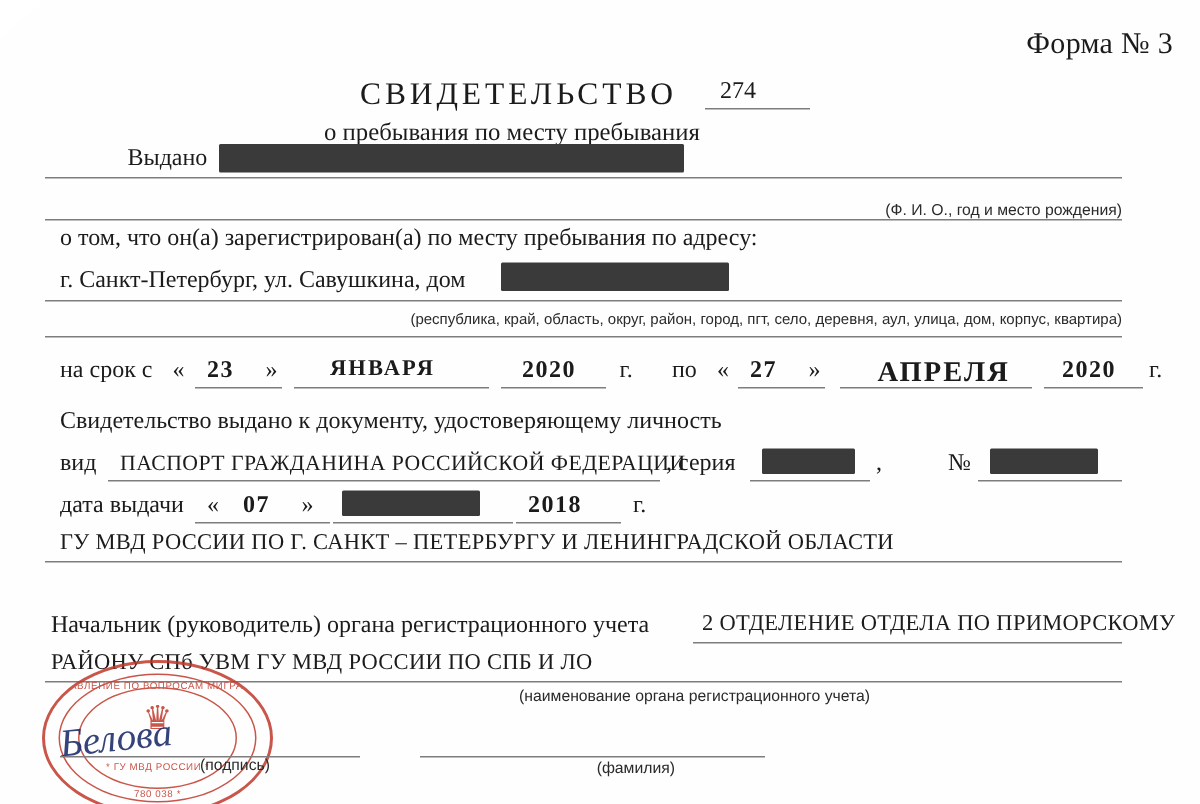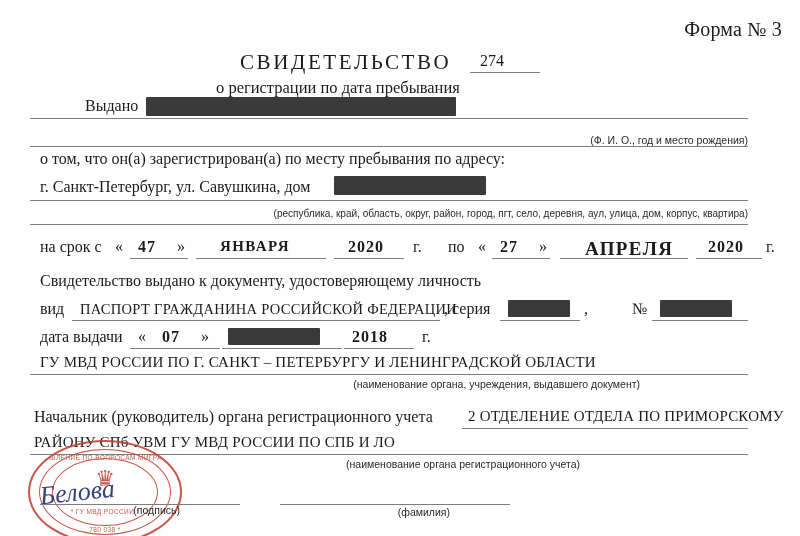--- a/index.html
+++ b/index.html
@@ -151,21 +151,21 @@
 </head>
 <body>
 
 <div class="page">
 
   <div class="form-no">Форма № 3</div>
 
   <div class="title-main">СВИДЕТЕЛЬСТВО</div>
   <div class="title-number">274</div>
   <div class="rule title-number-rule"></div>
-  <div class="title-sub">о регистрации по дата пребывания</div>
+  <div class="title-sub">о пребывания по месту пребывания</div>
 
   <div class="line-text" style="left:85px; top:97px;">Выдано</div>
   <div class="abs" style="left:146px; top:96px;">
     <span class="redact" style="width:310px; height:19px;"></span>
   </div>
   <div class="rule" style="left:30px; top:118px; width:718px;"></div>
 
   <div class="small-caption abs" style="left:30px; top:134px; width:718px;">(Ф. И. О., год и место рождения)</div>
   <div class="rule" style="left:30px; top:146px; width:718px;"></div>
 
@@ -175,21 +175,21 @@
   <div class="abs" style="left:334px; top:175px;">
     <span class="redact" style="width:152px; height:19px;"></span>
   </div>
   <div class="rule" style="left:30px; top:200px; width:718px;"></div>
 
   <div class="small-caption abs" style="left:30px; top:208px; width:718px; font-size:10px;">(республика, край, область, округ, район, город, пгт, село, деревня, аул, улица, дом, корпус, квартира)</div>
   <div class="rule" style="left:30px; top:224px; width:718px;"></div>
 
   <div class="line-text" style="left:40px; top:238px;">на срок с</div>
   <div class="line-text" style="left:115px; top:238px;">«</div>
-  <div class="line-text" style="left:138px; top:238px; font-weight:bold; letter-spacing:1px;">47</div>
+  <div class="line-text" style="left:138px; top:238px; font-weight:bold; letter-spacing:1px;">23</div>
   <div class="line-text" style="left:177px; top:238px;">»</div>
   <div class="rule" style="left:130px; top:258px; width:58px;"></div>
 
   <div class="line-text" style="left:220px; top:238px; font-weight:bold; letter-spacing:1.4px; font-size:15px;">ЯНВАРЯ</div>
   <div class="rule" style="left:196px; top:258px; width:130px;"></div>
 
   <div class="line-text" style="left:348px; top:238px; font-weight:bold; letter-spacing:1px;">2020</div>
   <div class="rule" style="left:334px; top:258px; width:70px;"></div>
   <div class="line-text" style="left:413px; top:238px;">г.</div>
 
@@ -231,21 +231,20 @@
   <div class="abs" style="left:228px; top:326px;">
     <span class="redact" style="width:92px; height:17px;"></span>
   </div>
   <div class="rule" style="left:222px; top:348px; width:120px;"></div>
   <div class="line-text" style="left:352px; top:328px; font-weight:bold; letter-spacing:1px;">2018</div>
   <div class="rule" style="left:344px; top:348px; width:70px;"></div>
   <div class="line-text" style="left:422px; top:328px;">г.</div>
 
   <div class="line-text" style="left:40px; top:354px; font-size:15px; letter-spacing:0.2px;">ГУ  МВД  РОССИИ  ПО  Г. САНКТ – ПЕТЕРБУРГУ  И  ЛЕНИНГРАДСКОЙ ОБЛАСТИ</div>
   <div class="rule" style="left:30px; top:374px; width:718px;"></div>
-  <div class="small-caption abs" style="left:80px; top:378px; width:560px;">(наименование органа, учреждения, выдавшего документ)</div>
 
   <div class="line-text" style="left:34px; top:408px;">Начальник (руководитель) органа регистрационного учета</div>
   <div class="line-text" style="left:468px; top:408px; font-size:15px; letter-spacing:0.2px;">2 ОТДЕЛЕНИЕ ОТДЕЛА  ПО ПРИМОРСКОМУ</div>
   <div class="rule" style="left:462px; top:428px; width:286px;"></div>
   <div class="line-text" style="left:34px; top:434px; font-size:15px; letter-spacing:0.2px;">РАЙОНУ СПб УВМ  ГУ  МВД  РОССИИ  ПО СПБ  И  ЛО</div>
   <div class="rule" style="left:30px; top:454px; width:718px;"></div>
   <div class="small-caption abs" style="left:140px; top:458px; width:440px;">(наименование органа регистрационного учета)</div>
 
   <div class="stamp">
     <div class="inner-ring"></div>

